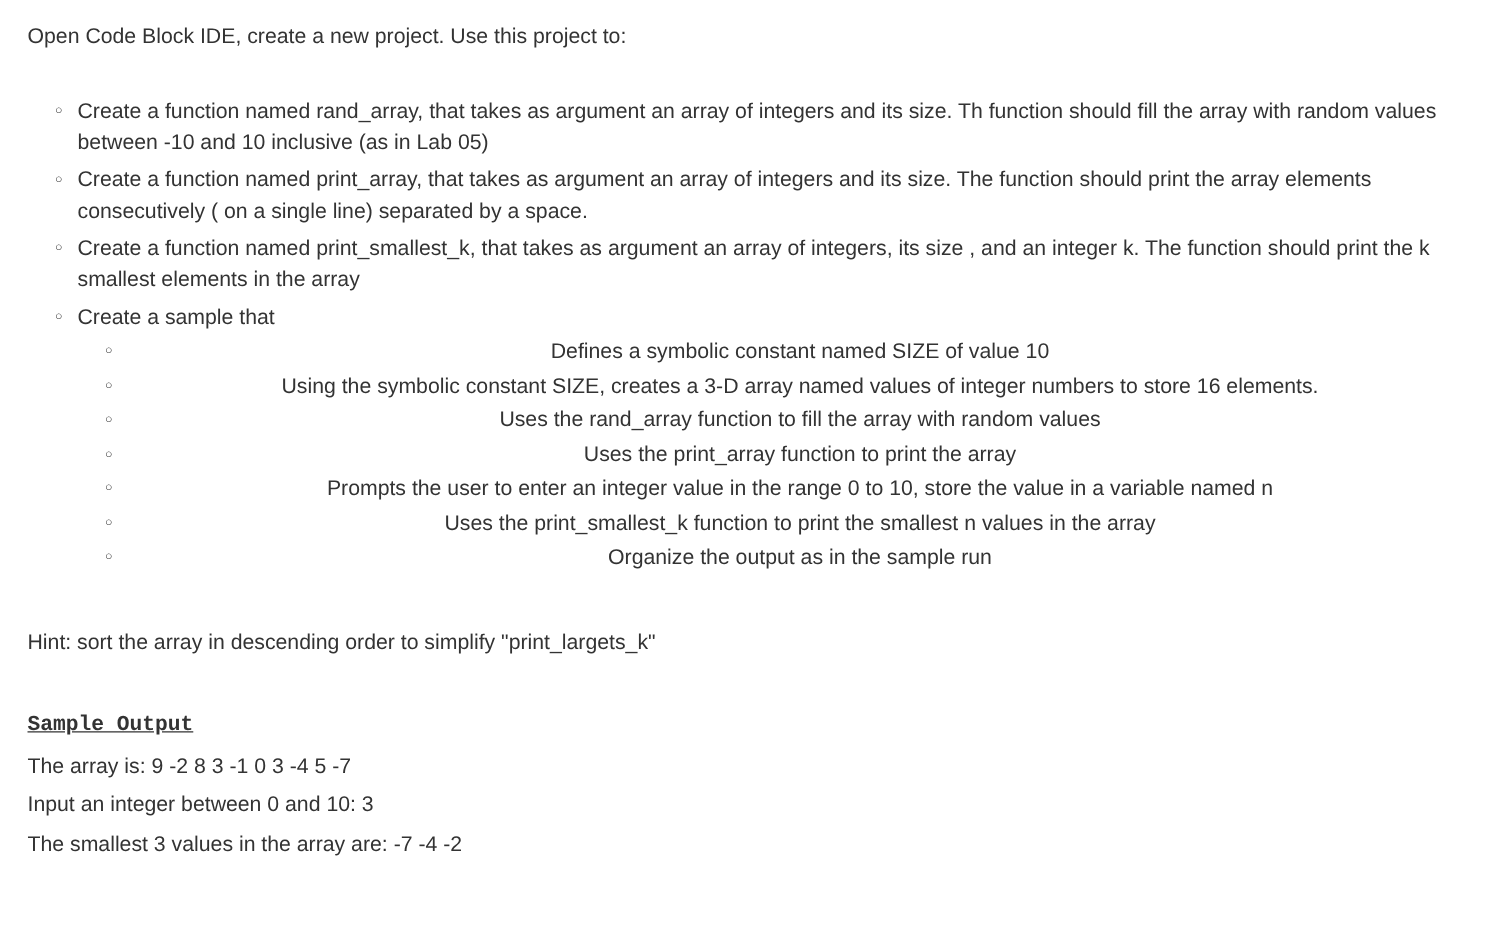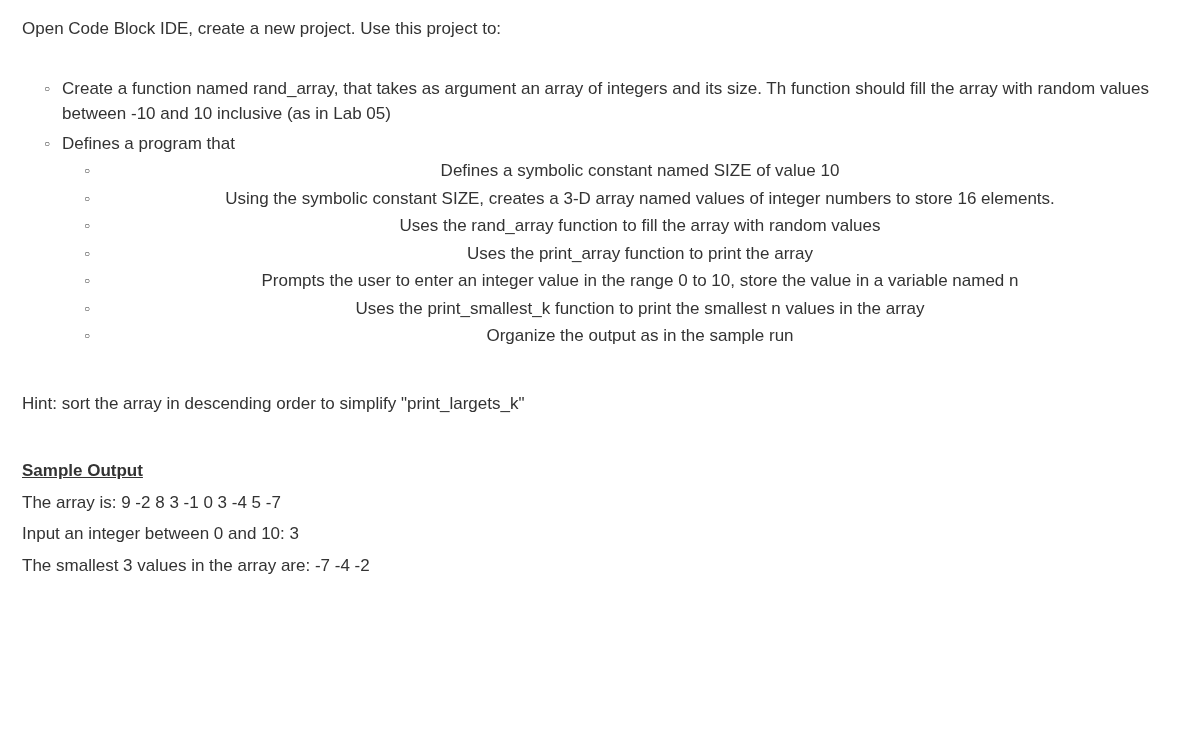--- a/index.html
+++ b/index.html
@@ -55,36 +55,43 @@
   }
   .bold { font-weight: 400; }
   .hint {
     margin-top: 42px;
     margin-bottom: 42px;
   }
   .sample-heading {
     font-weight: 700;
     text-decoration: underline;
     margin-bottom: 6px;
+    font-family: Liberation Mono, monospace;
   }
   .sample-line {
     margin-bottom: 6px;
   }
 </style>
 </head>
 <body>
 
 <div class="intro">Open Code Block IDE, create a new project. Use this project to:</div>
 
 <ul class="outer">
   <li>
     <span>Create a function named </span><span class="bold">rand_array,</span><span> that takes as  argument an array of integers and its size. Th function should fill the array with random values between -10 and  10  inclusive (as in Lab 05)</span>
   </li>
   <li>
-    <span>Defines a program that</span>
+    <span>Create a function named </span><span class="bold">print_array,</span><span> that takes as  argument an array of integers and its size. The function should print the array elements consecutively ( on a single line) separated by a space.</span>
+  </li>
+  <li>
+    <span>Create a function named </span><span class="bold">print_smallest_k,</span><span> that takes as  argument an array of integers, its size , and an integer </span><span class="bold">k</span><span>. The function should print the k smallest elements in the array</span>
+  </li>
+  <li>
+    <span>Create a sample that</span>
     <ul class="inner">
       <li><span>Defines a symbolic constant named SIZE of value 10</span></li>
       <li><span>Using the symbolic constant SIZE, creates a 3-D array named </span><span class="bold">values</span><span> of  integer numbers to store 16 elements.</span></li>
       <li><span>Uses the </span><span class="bold">rand_array</span><span> function to fill the array with random values</span></li>
       <li><span>Uses the </span><span class="bold">print_array</span><span> function to print the array</span></li>
       <li><span>Prompts the user to enter an integer  value in the range 0 to 10, store the value in a variable named </span><span class="bold">n</span></li>
       <li><span>Uses the </span><span class="bold">print_smallest_k</span><span> function  to print the smallest n values in the array</span></li>
       <li><span>Organize the output as in the sample run</span></li>
     </ul>
   </li>

